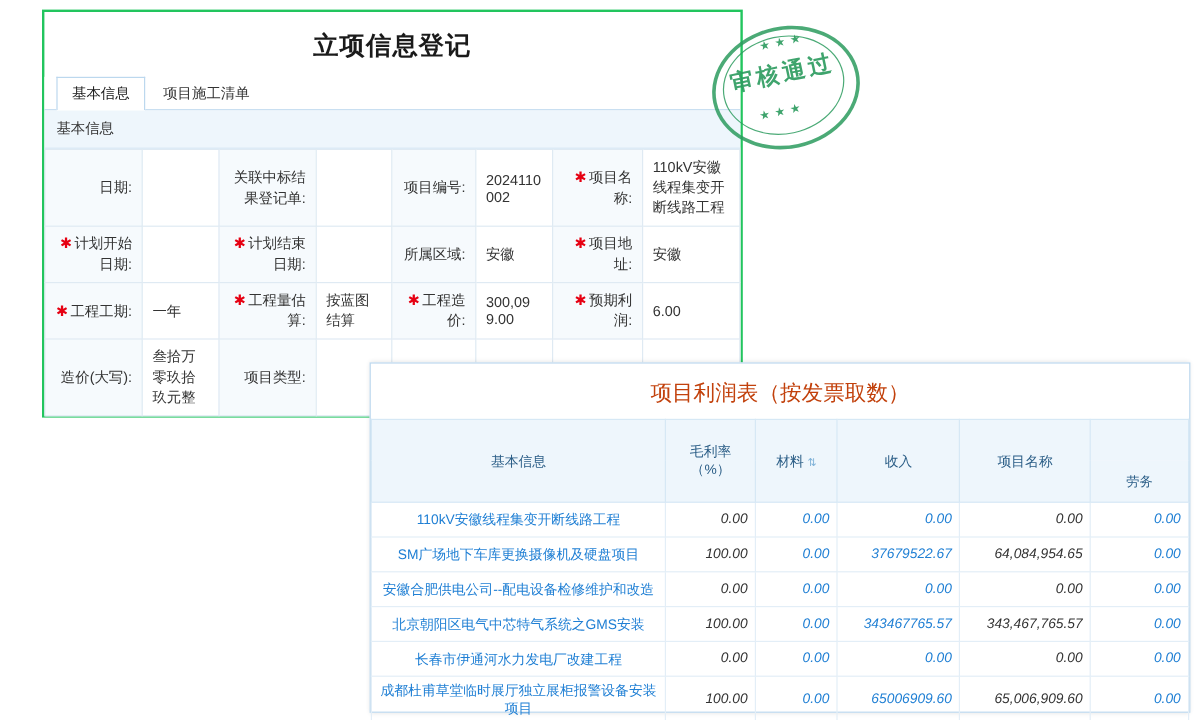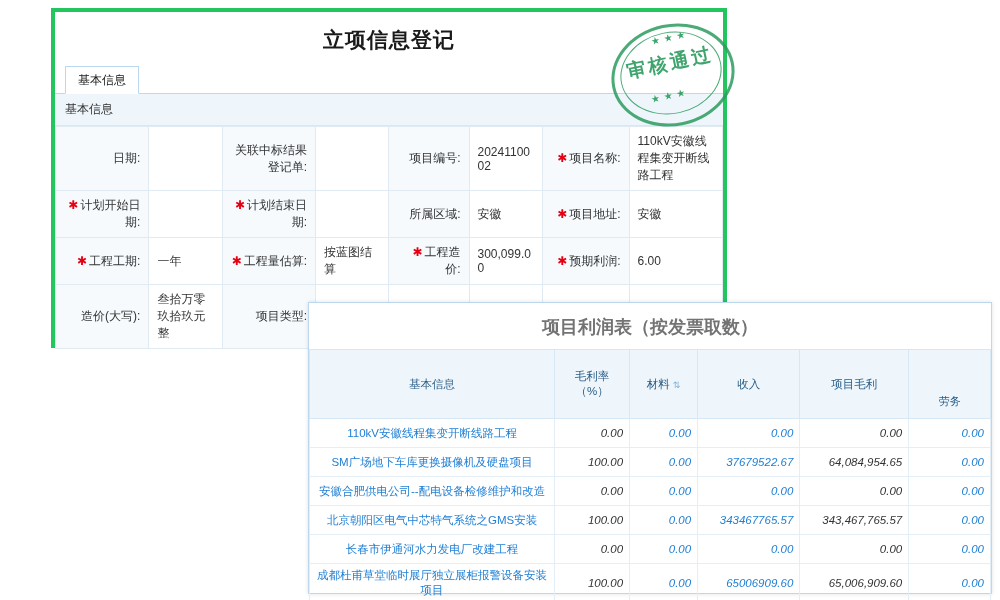--- a/index.html
+++ b/index.html
@@ -6,22 +6,22 @@
   body{
     width:1000px;height:600px;
     background:#ffffff;
     font-family:"Liberation Sans","DejaVu Sans",sans-serif;
     font-size:12px;color:#333;
     position:relative;overflow:hidden;
   }
 
   
   #reg-window{
-    position:absolute;left:51px;top:8px;width:676px;height:340px;
-    background:#ffffff;border:4px solid #22c55e;
+    position:absolute;left:35px;top:8px;width:584px;height:340px;
+    background:#ffffff;border:2px solid #22c55e;
     box-sizing:border-box;
   }
   #reg-title{
     text-align:center;font-size:21px;font-weight:bold;color:#1a1a1a;
     padding:14px 0 12px 0;letter-spacing:1px;
   }
   
   #tab-bar{
     display:flex;align-items:flex-end;height:28px;
     border-bottom:1px solid #bcd8ee;background:#ffffff;
@@ -82,21 +82,21 @@
   #stamp .stars.top{top:8px;}
   #stamp .stars.bot{top:66px;}
 
   
   #profit-window{
     position:absolute;left:308px;top:302px;width:684px;height:292px;
     background:#ffffff;border:1px solid #bcd8ee;box-sizing:border-box;
     box-shadow:0 0 4px rgba(0,0,0,.12);
   }
   #profit-title{
-    text-align:center;font-size:18px;font-weight:bold;color:#737373;
+    text-align:center;font-size:18px;font-weight:normal;color:#c2410c;
     padding:12px 0 10px 0;
   }
   #profit-table{
     width:100%;border-collapse:collapse;table-layout:fixed;
     font-size:11.5px;
   }
   #profit-table th{
     background:#eef6fc;border:1px solid #d6e8f5;color:#2a5d86;
     font-weight:normal;padding:6px 4px;height:22px;
   }
@@ -117,20 +117,21 @@
 </style>
 </head>
 <body>
 
 <div id="reg-window">
 
   <div id="reg-title">立项信息登记</div>
 
   <div id="tab-bar">
     <div class="tab active">基本信息</div>
+    <div class="tab">项目施工清单</div>
   </div>
 
   <div id="section-bar">基本信息</div>
 
   <table id="form-table">
     <colgroup>
       <col style="width:14%">
         <col style="width:11%">
       <col style="width:14%">
         <col style="width:11%">
@@ -203,21 +204,21 @@
       <col class="col-inc">
         <col class="col-gross">
         <col class="col-labor">
     </colgroup>
     <thead>
       <tr>
         <th rowspan="2">基本信息</th>
         <th rowspan="2">毛利率（%）</th>
         <th rowspan="2"><span>材料</span><span class="sort-ic">⇅</span></th>
         <th rowspan="2">收入</th>
-        <th rowspan="2">项目毛利</th>
+        <th rowspan="2">项目名称</th>
         <th class="th-sub" style="border-bottom:none;background:#eef6fc;"></th>
       </tr>
       <tr>
         <th class="th-sub" style="border-top:none;font-family:Liberation Serif, serif;">劳务</th>
       </tr>
     </thead>
     <tbody>
       <tr>
         <td class="name">110kV安徽线程集变开断线路工程</td>
         <td class="num">0.00</td>

